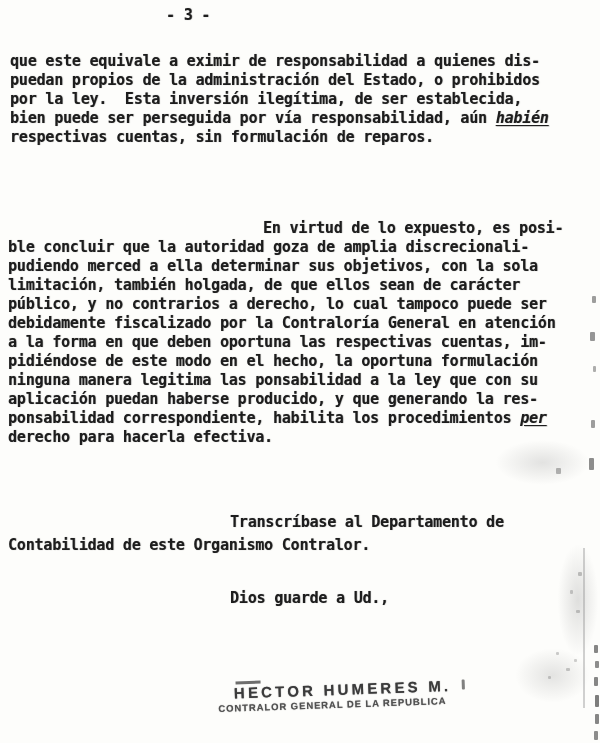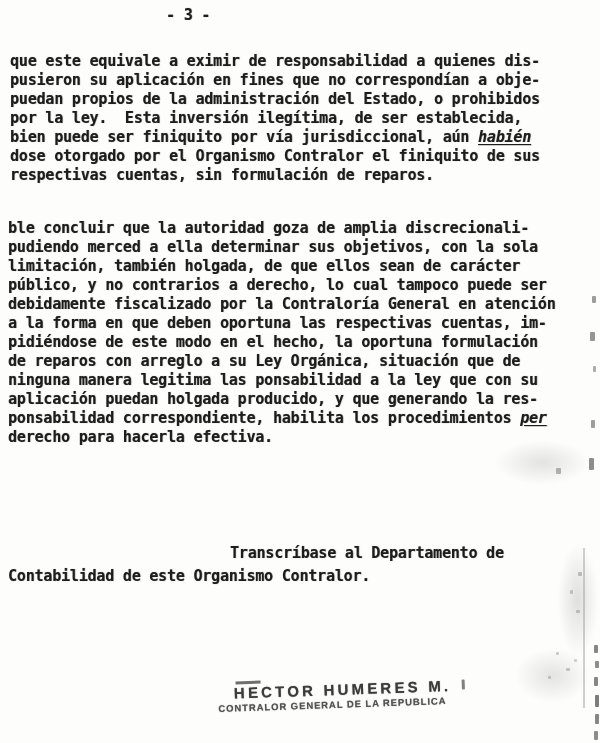--- a/index.html
+++ b/index.html
@@ -14,21 +14,21 @@
     color:#1d1d1d;white-space:pre;letter-spacing:-0.2px;
     text-shadow:0.5px 0.4px 0.8px rgba(25,25,25,0.55);
   }
   .block{position:absolute;}
   .pagenum{left:166px;top:6px;}
   .p1{left:10px;top:52px;}
   .p2{left:8px;top:219px;}
   .p2 .indent{padding-left:255px;}
   .p3{left:8px;top:511px;line-height:23px;}
   .p3 .line{line-height:23px;}
-  .p3 .indent{padding-left:222px;margin-top:31px;}
+  .p3 .indent{padding-left:222px;}
   .closing{left:230px;top:589px;}
   .u{text-decoration:underline;text-underline-offset:2px;font-style:italic;}
   
   .stamp{
     position:absolute;left:218px;top:676px;
     transform:rotate(-2deg);color:#3b3b3b;
     text-shadow:0 0 1px rgba(60,60,60,0.75);
   }
   .stamp-overline{position:absolute;left:18px;top:2px;width:25px;height:3px;background:#4a4a4a;opacity:.8;}
   .stamp-name{
@@ -55,48 +55,47 @@
 </style>
 </head>
 <body>
 
 <div class="scan">
 
   <div class="block pagenum tw">- 3 -</div>
 
   <div class="block p1">
     <div class="tw line">que este equivale a eximir de responsabilidad a quienes dis-</div>
-    <div class="tw line">pusieron su aplicación en fines que no correspondían a obje-</div>
     <div class="tw line">puedan propios de la administración del Estado, o prohibidos</div>
     <div class="tw line">por la ley.  Esta inversión ilegítima, de ser establecida,</div>
-    <div class="tw line"><span>bien puede ser finiquito por vía jurisdiccional, aún </span><span class="u">habién</span></div>
-    <div class="tw line">dose otorgado por el Organismo Contralor el finiquito de sus</div>
+    <div class="tw line"><span>bien puede ser perseguida por vía responsabilidad, aún </span><span class="u">habién</span></div>
     <div class="tw line">respectivas cuentas, sin formulación de reparos.</div>
   </div>
 
   <div class="block p2">
+    <div class="tw line indent">En virtud de lo expuesto, es posi-</div>
     <div class="tw line">ble concluir que la autoridad goza de amplia discrecionali-</div>
     <div class="tw line">pudiendo merced a ella determinar sus objetivos, con la sola</div>
     <div class="tw line">limitación, también holgada, de que ellos sean de carácter</div>
     <div class="tw line">público, y no contrarios a derecho, lo cual tampoco puede ser</div>
     <div class="tw line">debidamente fiscalizado por la Contraloría General en atención</div>
     <div class="tw line">a la forma en que deben oportuna las respectivas cuentas, im-</div>
     <div class="tw line">pidiéndose de este modo en el hecho, la oportuna formulación</div>
-    <div class="tw line">de reparos con arreglo a su Ley Orgánica, situación que de</div>
     <div class="tw line">ninguna manera legitima las ponsabilidad a la ley que con su</div>
-    <div class="tw line">aplicación puedan holgada producido, y que generando la res-</div>
+    <div class="tw line">aplicación puedan haberse producido, y que generando la res-</div>
     <div class="tw line"><span>ponsabilidad correspondiente, habilita los procedimientos </span><span class="u">per</span></div>
     <div class="tw line">derecho para hacerla efectiva.</div>
   </div>
 
   <div class="block p3">
     <div class="tw line indent">Transcríbase al Departamento de</div>
     <div class="tw line">Contabilidad de este Organismo Contralor.</div>
   </div>
 
+  <div class="block closing tw">Dios guarde a Ud.,</div>
 
   <div class="stamp">
     <div class="stamp-overline"></div>
     <div class="stamp-name">HECTOR HUMERES M.</div>
     <div class="stamp-title">CONTRALOR GENERAL DE LA REPUBLICA</div>
     <div class="stamp-mark"></div>
   </div>
 
   <div class="patch patch1"></div>
   <div class="patch patch2"></div>

